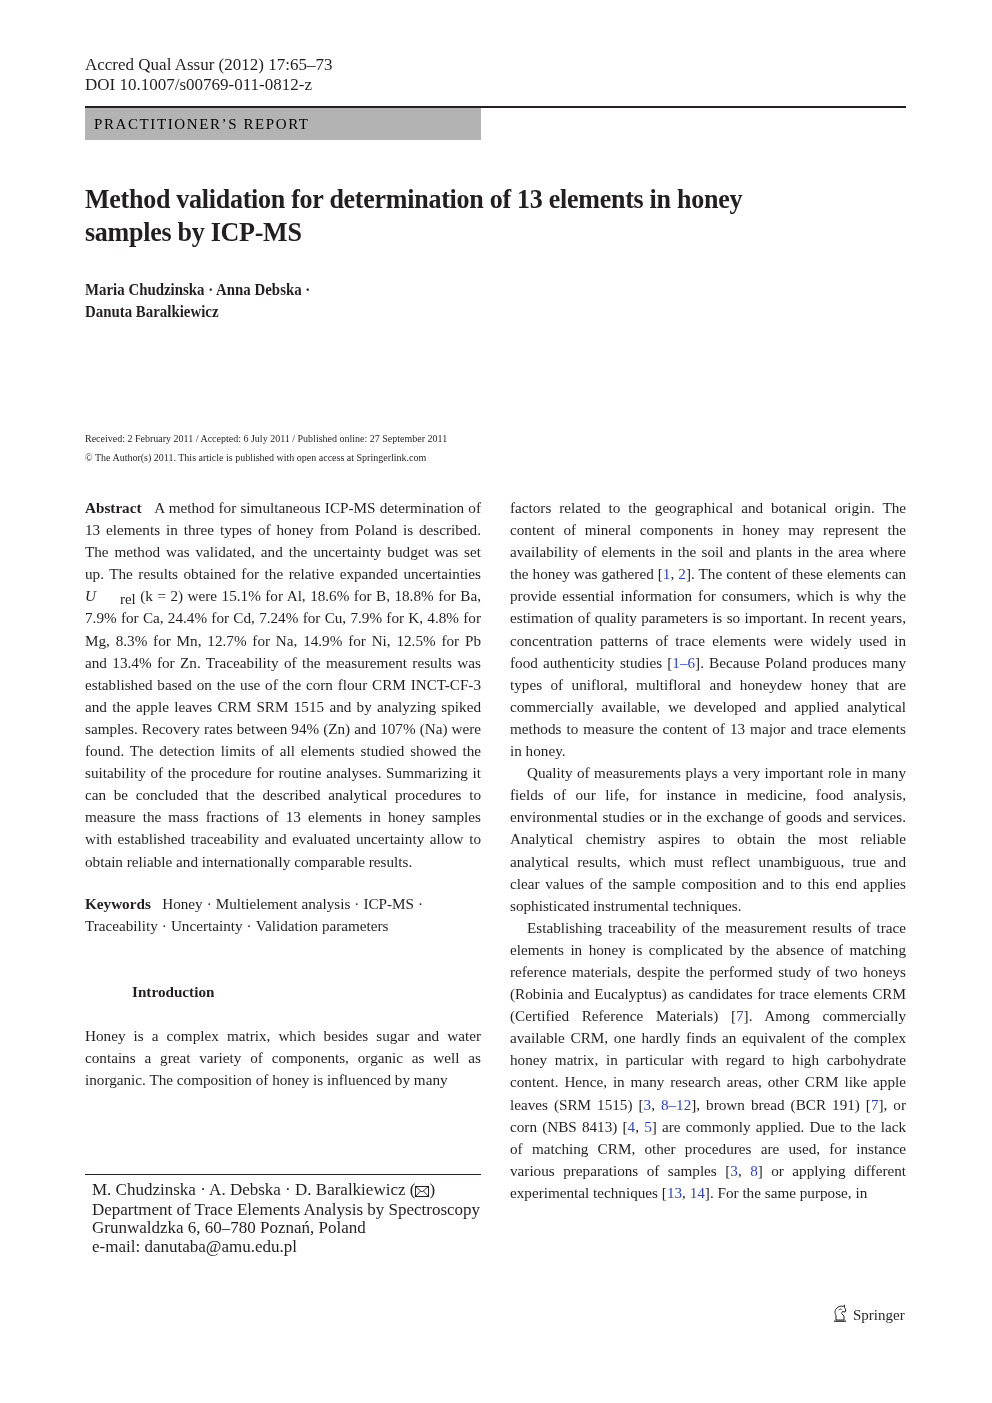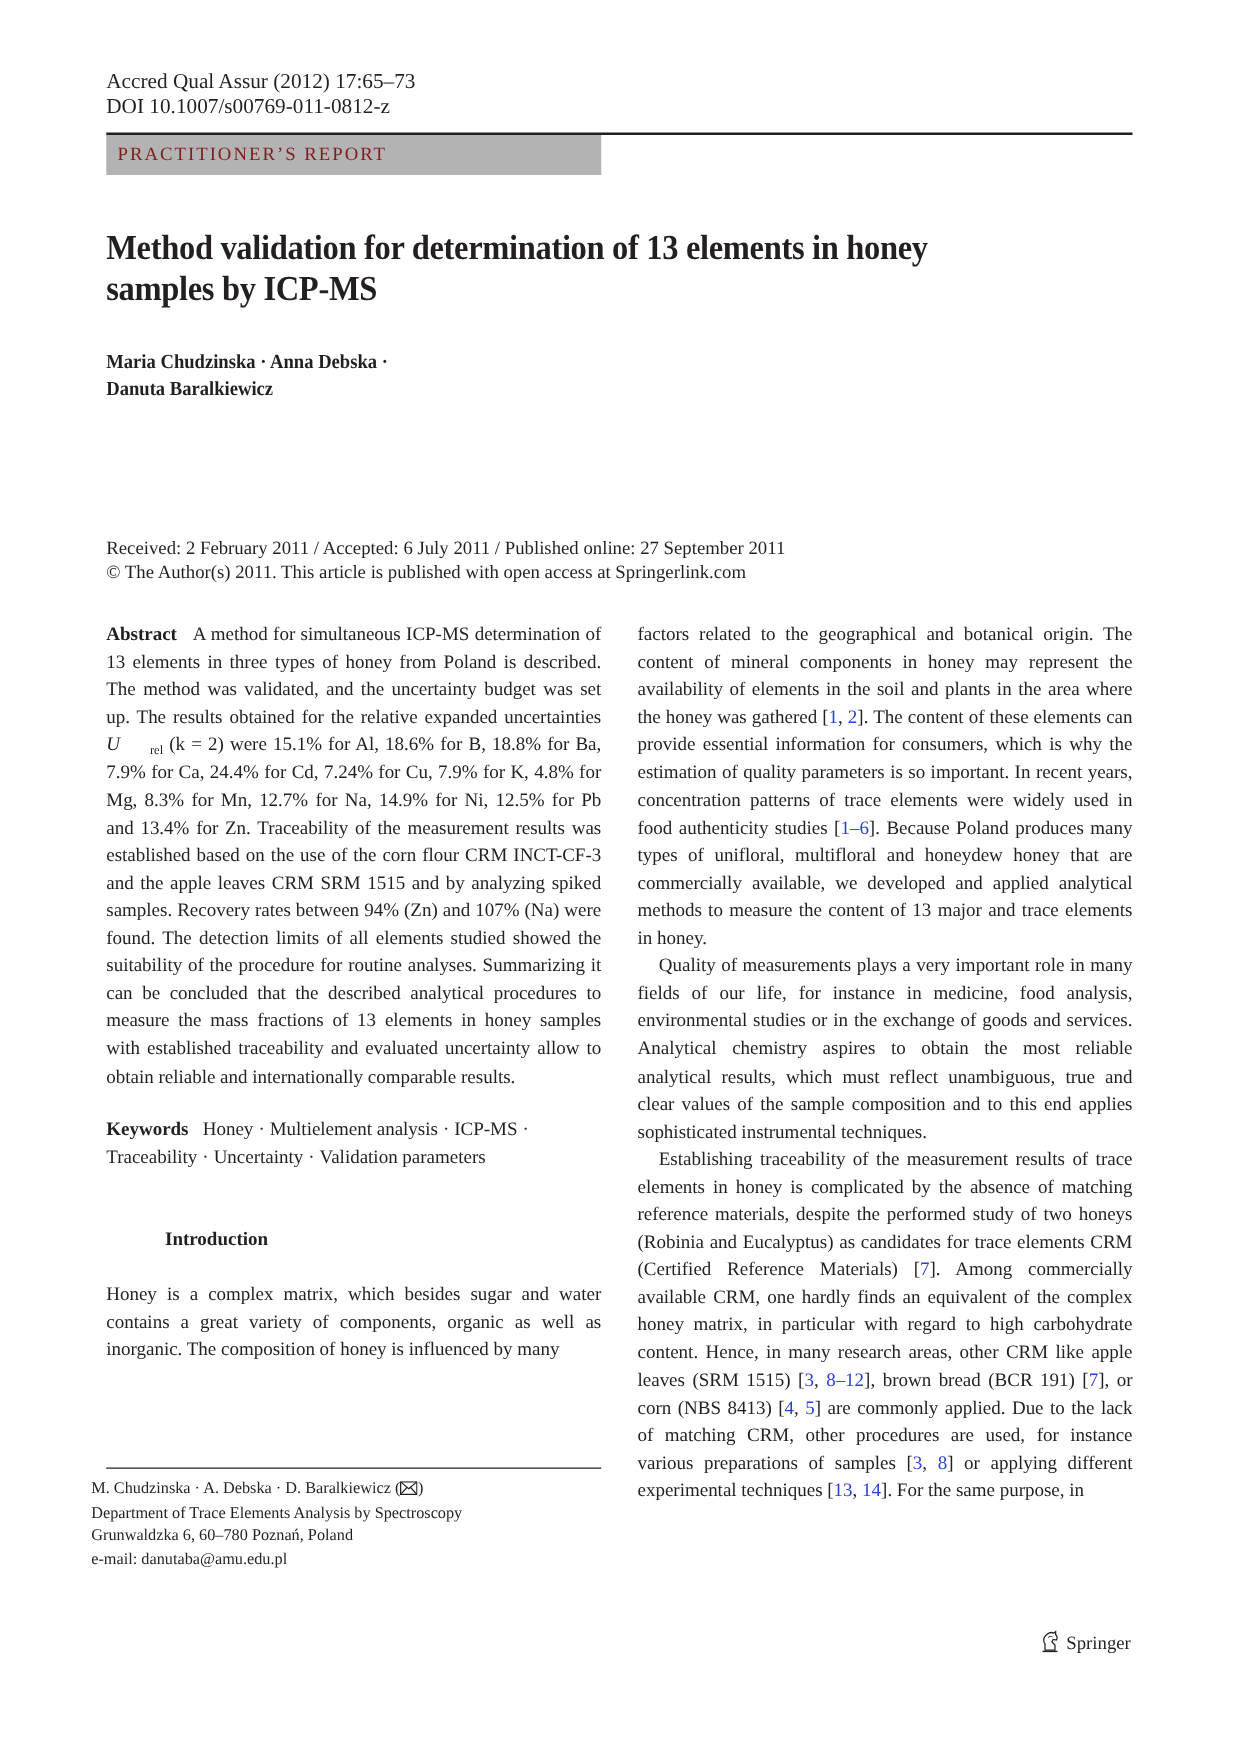--- a/index.html
+++ b/index.html
@@ -6,46 +6,46 @@
     body {
       width: 992px; height: 1403px; position: relative; overflow: hidden;
       font-family: "Liberation Serif", "DejaVu Serif", serif; color: #231f20;
     }
     .abs { position: absolute; }
     .journal-line { font-size: 17px; line-height: 20px; left: 85px; }
     .rule-top { left: 85px; top: 106px; width: 821px; height: 2px; background: #231f20; }
     .banner {
       left: 85px; top: 108px; width: 396px; height: 32px; background: #b3b3b3;
       font-size: 15px; letter-spacing: 1.6px; line-height: 32px; padding-left: 9px; box-sizing: border-box;
-      color: #7f1d1d;
+      color: #000000;
     }
     .title {
       left: 85px; top: 182px; width: 760px; font-size: 28px; font-weight: bold; line-height: 33px;
       letter-spacing: -0.3px; transform: scaleX(0.93); transform-origin: left top;
     }
     .authors {
       left: 85px; top: 279px; width: 460px; font-size: 16px; font-weight: bold; line-height: 22px;
       transform: scaleX(0.93); transform-origin: left top;
     }
-    .dates { left: 85px; top: 430px; font-size: 15px; line-height: 18.5px; width: 620px; }
+    .dates { left: 85px; top: 430px; font-size: 10px; line-height: 18.5px; width: 620px; }
     .col { width: 396px; font-size: 15.2px; line-height: 22.1px; text-align: justify; }
     .col-left { left: 85px; }
     .col-right { left: 510px; }
     .col p { margin: 0; }
     .indent { text-indent: 17px; }
     .bold { font-weight: bold; }
     .kw-sep { margin: 0 4px; }
     .ref { color: #2a3fd8; }
     .section-head { font-size: 15.2px; font-weight: bold; line-height: 22px; }
     .footnote-rule { left: 85px; top: 1174px; width: 396px; height: 1px; background: #231f20; }
-    .footnote { left: 73px; top: 1181px; width: 396px; font-size: 13px; line-height: 18.2px; }
+    .footnote { left: 92px; top: 1181px; width: 396px; font-size: 17px; line-height: 18.2px; }
     .springer { left: 832px; top: 1304px; font-size: 15px; display: flex; align-items: center; gap: 5px; }
     .springer svg { width: 16px; height: 18px; }
     i.var { font-style: italic; }
-    sub { font-size: 10px; vertical-align: -3px; line-height: 0; padding-left: 24px; }
+    sub { font-size: 15px; vertical-align: -3px; line-height: 0; padding-left: 24px; }
   </style>
 </head>
 <body>
 
 <div class="abs journal-line" style="top:55px;">Accred Qual Assur (2012) 17:65–73</div>
 <div class="abs journal-line" style="top:75px;">DOI 10.1007/s00769-011-0812-z</div>
 <div class="abs rule-top"></div>
 <div class="abs banner">PRACTITIONER’S REPORT</div>
 
 <div class="abs title">

